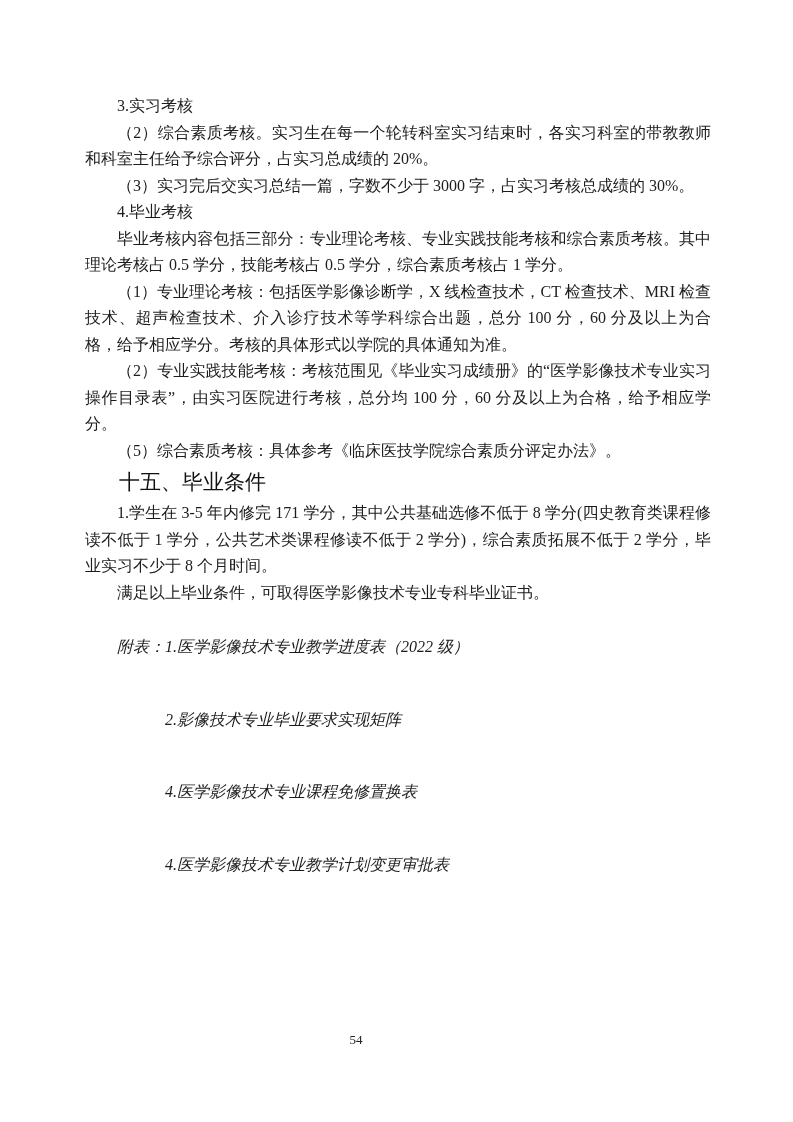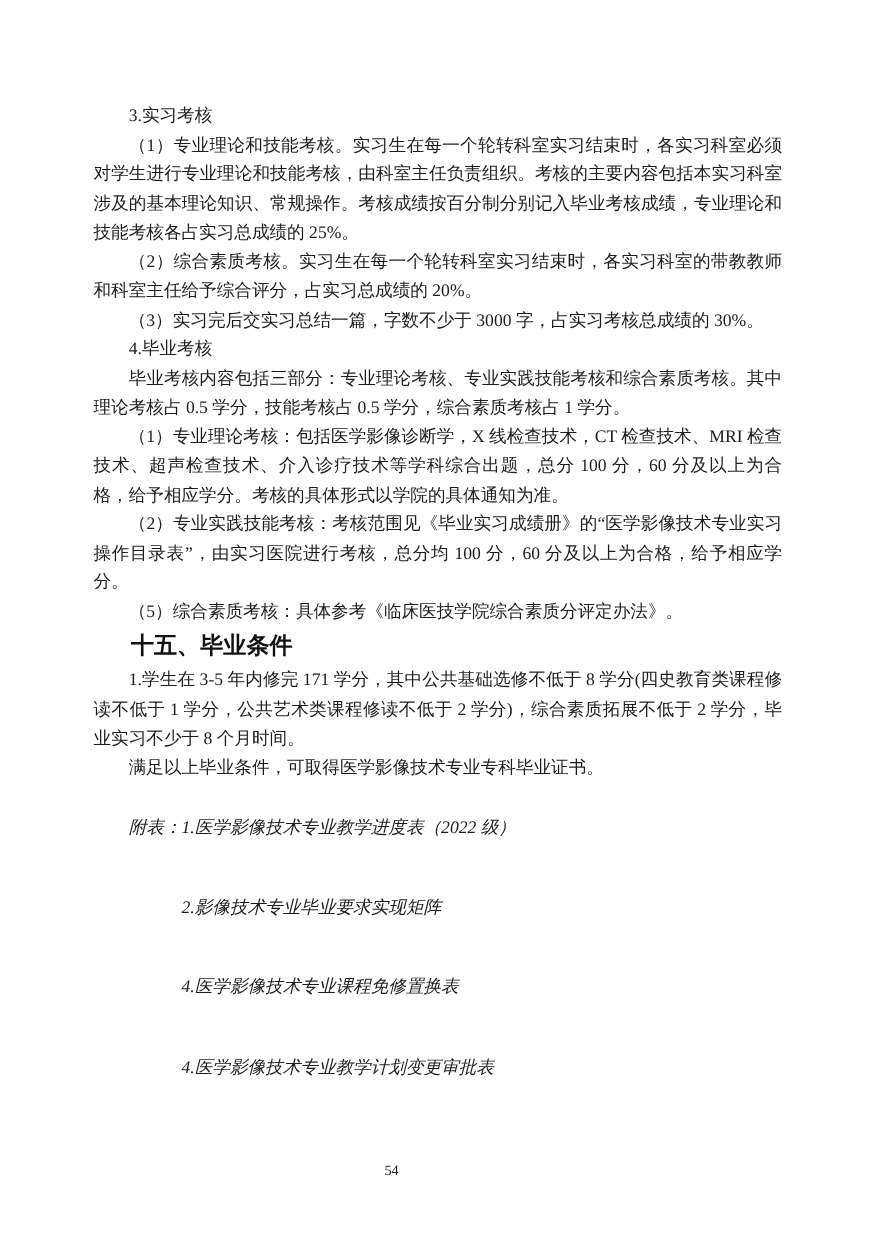--- a/index.html
+++ b/index.html
@@ -23,49 +23,47 @@
     font-size: 16px;
     line-height: 26.5px;
     text-align: justify;
     text-indent: 32px;
     word-break: break-all;
   }
   h2.heading {
     margin: 0;
     padding-left: 34px;
     font-family: "Liberation Sans", "DejaVu Sans", sans-serif;
-    font-weight: 700;
+    font-weight: 400;
     font-size: 21px;
     line-height: 36px;
     color: #111111;
   }
   .spacer { height: 28px; }
   .appendix p { margin: 0; font-size: 16px; line-height: 26.5px; font-style: italic; }
   .appendix .app-first { padding-left: 32px; }
   .appendix .app-rest  { padding-left: 80px; margin-top: 46px; }
   .footer {
     position: absolute;
     top: 1031px;
     left: 0;
     width: 100%;
     text-align: center;
     font-size: 13px;
     line-height: 18px;
     color: #222222;
-    margin-top: 24px;
   }
 </style>
 </head>
 <body>
 
 <div class="page">
   <div class="content">
 
     <p class="body">3.实习考核</p>
-    <p class="body">（1）专业理论和技能考核。实习生在每一个轮转科室实习结束时，各实习科室必须对学生进行专业理论和技能考核，由科室主任负责组织。考核的主要内容包括本实习科室涉及的基本理论知识、常规操作。考核成绩按百分制分别记入毕业考核成绩，专业理论和技能考核各占实习总成绩的 25%。</p>
     <p class="body">（2）综合素质考核。实习生在每一个轮转科室实习结束时，各实习科室的带教教师和科室主任给予综合评分，占实习总成绩的 20%。</p>
     <p class="body">（3）实习完后交实习总结一篇，字数不少于 3000 字，占实习考核总成绩的 30%。</p>
     <p class="body">4.毕业考核</p>
     <p class="body">毕业考核内容包括三部分：专业理论考核、专业实践技能考核和综合素质考核。其中理论考核占 0.5 学分，技能考核占 0.5 学分，综合素质考核占 1 学分。</p>
     <p class="body">（1）专业理论考核：包括医学影像诊断学，X 线检查技术，CT 检查技术、MRI 检查技术、超声检查技术、介入诊疗技术等学科综合出题，总分 100 分，60 分及以上为合格，给予相应学分。考核的具体形式以学院的具体通知为准。</p>
     <p class="body">（2）专业实践技能考核：考核范围见《毕业实习成绩册》的“医学影像技术专业实习操作目录表”，由实习医院进行考核，总分均 100 分，60 分及以上为合格，给予相应学分。</p>
     <p class="body">（5）综合素质考核：具体参考《临床医技学院综合素质分评定办法》。</p>
 
     <h2 class="heading">十五、毕业条件</h2>
 

